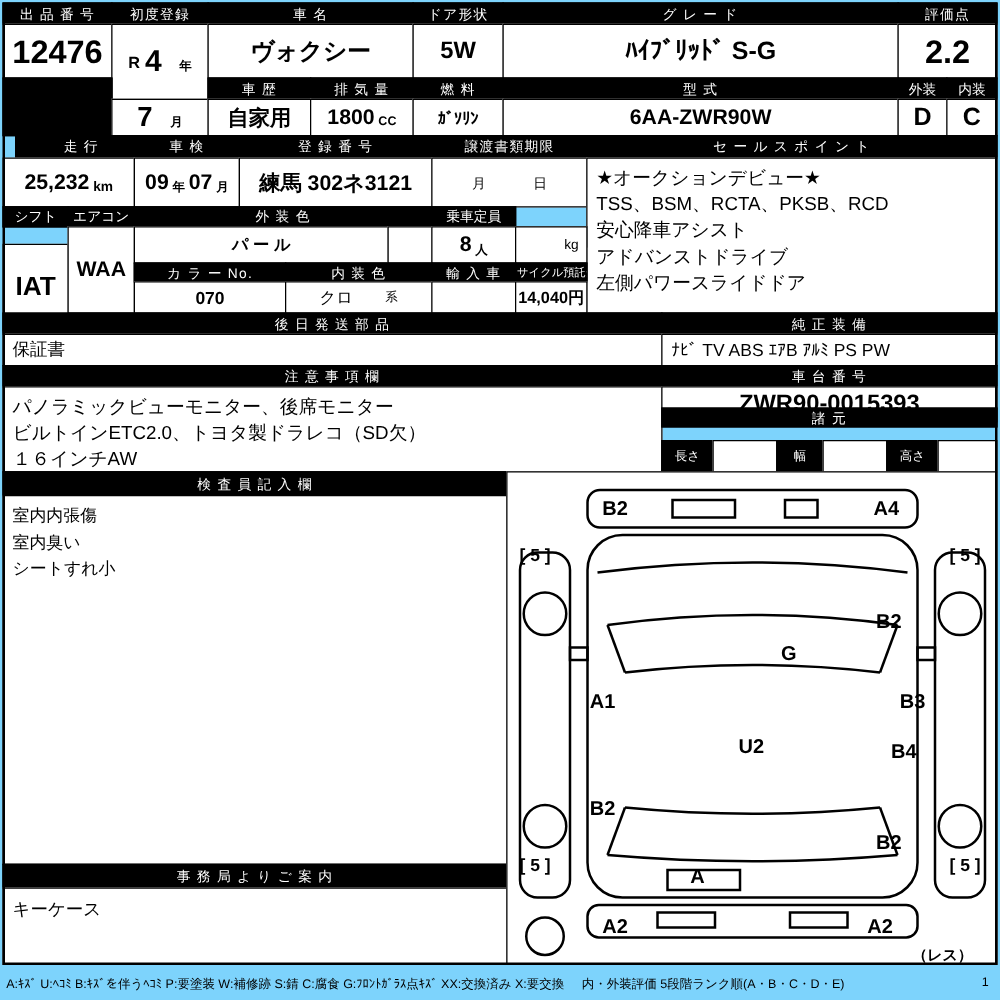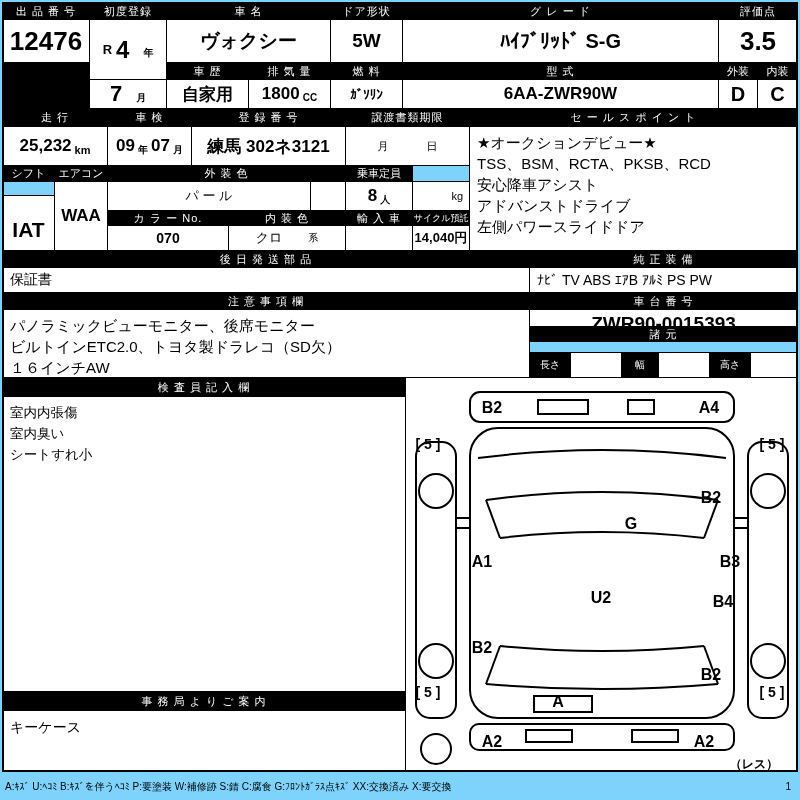--- a/index.html
+++ b/index.html
@@ -36,21 +36,21 @@
 
   <div class="cell val" style="left:2px;top:19px;width:88px;height:44px;font-size:26px">12476</div>
   <div class="cell val" style="left:89px;top:19px;width:78px;height:61px;font-size:24px">
     <span style="font-size:13px;margin-right:4px">R</span>
     <span>4</span>
     <span class="unit" style="margin-left:14px">年</span>
   </div>
   <div class="cell val" style="left:166px;top:19px;width:165px;height:44px;font-size:19px">ヴォクシー</div>
   <div class="cell val" style="left:330px;top:19px;width:73px;height:44px;font-size:19px">5W</div>
   <div class="cell val" style="left:402px;top:19px;width:317px;height:44px;font-size:20px">ﾊｲﾌﾞﾘｯﾄﾞ S-G</div>
-  <div class="cell val" style="left:718px;top:19px;width:80px;height:44px;font-size:26px">3.5</div>
+  <div class="cell val" style="left:718px;top:19px;width:80px;height:44px;font-size:26px">2.2</div>
 
   <div class="cell black" style="left:2px;top:62px;width:88px;height:47px"></div>
   <div class="cell val" style="left:89px;top:79px;width:78px;height:30px;font-size:22px">
     <span>7</span>
     <span class="unit" style="margin-left:14px">月</span>
   </div>
   <div class="cell hd" style="left:166px;top:62px;width:83px;height:18px">車 歴</div>
   <div class="cell hd" style="left:248px;top:62px;width:83px;height:18px">排 気 量</div>
   <div class="cell hd" style="left:330px;top:62px;width:73px;height:18px">燃 料</div>
   <div class="cell hd" style="left:402px;top:62px;width:317px;height:18px">型 式</div>
@@ -60,21 +60,21 @@
   <div class="cell val" style="left:166px;top:79px;width:83px;height:30px;font-size:17px">自家用</div>
   <div class="cell val" style="left:248px;top:79px;width:83px;height:30px;font-size:17px">
     <span>1800</span>
     <span class="unit">CC</span>
   </div>
   <div class="cell val" style="left:330px;top:79px;width:73px;height:30px;font-size:13px">ｶﾞｿﾘﾝ</div>
   <div class="cell val" style="left:402px;top:79px;width:317px;height:30px;font-size:17px">6AA-ZWR90W</div>
   <div class="cell val" style="left:718px;top:79px;width:40px;height:30px;font-size:20px">D</div>
   <div class="cell val" style="left:757px;top:79px;width:41px;height:30px;font-size:20px">C</div>
 
-  <div class="cell hd" style="left:2px;top:108px;width:106px;height:19px">走 行</div>
+  <div class="cell hd" style="left:12px;top:108px;width:106px;height:19px">走 行</div>
   <div class="cell hd" style="left:107px;top:108px;width:85px;height:19px">車 検</div>
   <div class="cell hd" style="left:191px;top:108px;width:155px;height:19px">登 録 番 号</div>
   <div class="cell hd" style="left:345px;top:108px;width:125px;height:19px">譲渡書類期限</div>
   <div class="cell hd" style="left:469px;top:108px;width:329px;height:19px">セ ー ル ス ポ イ ン ト</div>
 
   <div class="cell val" style="left:2px;top:126px;width:106px;height:40px;font-size:17px">
     <span>25,232</span>
     <span class="unit" style="font-size:11px;font-weight:bold">km</span>
   </div>
   <div class="cell val" style="left:107px;top:126px;width:85px;height:40px;font-size:17px">
@@ -97,21 +97,21 @@
   </div>
 
   <div class="cell hd" style="left:2px;top:165px;width:53px;height:17px;letter-spacing:0">シフト</div>
   <div class="cell hd" style="left:54px;top:165px;width:54px;height:17px;letter-spacing:0">エアコン</div>
   <div class="cell hd" style="left:107px;top:165px;width:239px;height:17px">外 装 色</div>
   <div class="cell hd" style="left:345px;top:165px;width:68px;height:17px;letter-spacing:0">乗車定員</div>
   <div class="cell hd" style="left:412px;top:181px;width:58px;height:17px;letter-spacing:0;font-size:11px">最大積載量</div>
 
   <div class="cell val" style="left:2px;top:195px;width:53px;height:70px;font-size:21px">IAT</div>
   <div class="cell val" style="left:54px;top:181px;width:54px;height:70px;font-size:17px">WAA</div>
-  <div class="cell val" style="left:107px;top:181px;width:204px;height:30px;font-weight:normal;font-size:13px">パ ー ル</div>
+  <div class="cell val" style="left:107px;top:181px;width:204px;height:30px;font-weight:bold;font-size:13px">パ ー ル</div>
   <div class="cell" style="left:310px;top:181px;width:36px;height:30px"></div>
   <div class="cell val" style="left:345px;top:181px;width:68px;height:30px;font-size:17px">
     <span>8</span>
     <span class="unit">人</span>
   </div>
   <div class="cell val" style="left:412px;top:181px;width:58px;height:30px;font-weight:normal;justify-content:flex-end;padding-right:6px;font-size:11px">kg</div>
 
   <div class="cell hd" style="left:107px;top:210px;width:122px;height:16px">カ ラ ー No.</div>
   <div class="cell hd" style="left:228px;top:210px;width:118px;height:16px">内 装 色</div>
   <div class="cell hd" style="left:345px;top:210px;width:68px;height:16px">輸 入 車</div>
@@ -215,16 +215,17 @@
         <div class="dmg" style="left: 22px; top: 314px; font-size: 14px;">[ 5 ]</div>
         <div class="dmg" style="left: 366px; top: 314px; font-size: 14px;">[ 5 ]</div>
         <div class="dmg" style="left: 348px; top: 386px; font-size: 12px;">（レス）</div>
       </div>
   </div>
 
   <div class="frame"></div>
 
   <div class="legend">
     <span>A:ｷｽﾞ U:ﾍｺﾐ B:ｷｽﾞを伴うﾍｺﾐ P:要塗装 W:補修跡 S:錆 C:腐食 G:ﾌﾛﾝﾄｶﾞﾗｽ点ｷｽﾞ XX:交換済み X:要交換</span>
+    <span style="margin-left:14px">内・外装評価  5段階ランク順(A・B・C・D・E)</span>
     <span style="margin-left:auto;padding-right:4px">1</span>
   </div>
 
 </div>
 
 </body></html>

